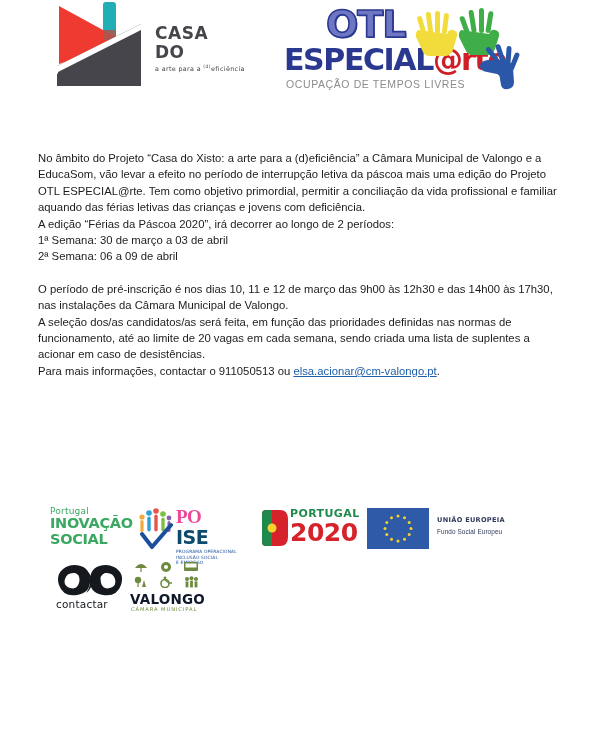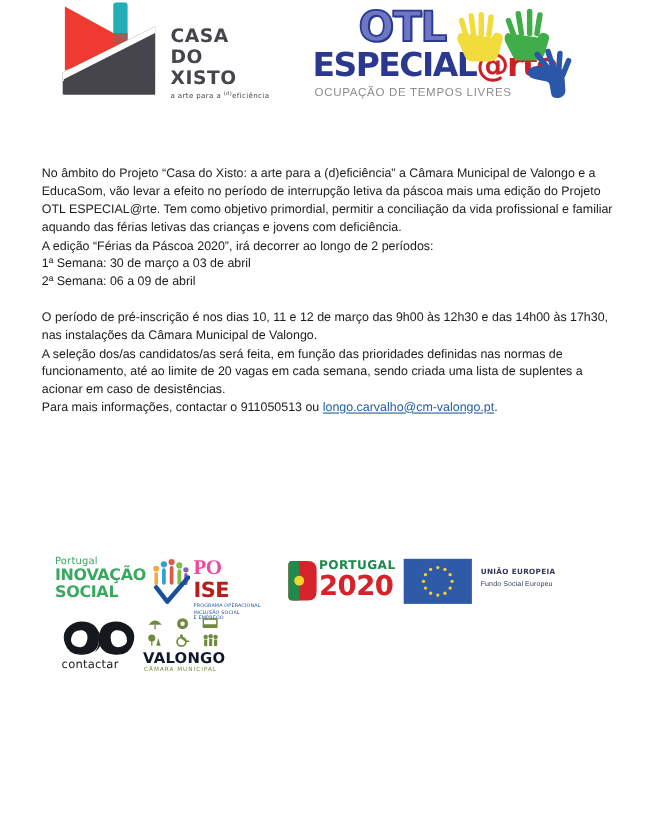--- a/index.html
+++ b/index.html
@@ -158,21 +158,21 @@
   .poise { left: 137px; top: 8px; width: 100px; height: 48px; }
   .poise-txt { position: absolute; left: 39px; top: 0px; }
   .poise-big {
     font-family: "DejaVu Sans", sans-serif;
     font-weight: bold;
     font-size: 19px;
     line-height: 20px;
     letter-spacing: -0.5px;
   }
   .po { color: #ec4899; font-family: Liberation Serif, serif; }
-  .ise { color: #b91c1c; }
+  .ise { color: #0c4a6e; }
   .poise-sub {
     font-family: "DejaVu Sans", sans-serif;
     font-size: 4.4px;
     line-height: 5.6px;
     color: #1b4f9c;
     letter-spacing: 0.15px;
     margin-top: 2px;
   }
 
   
@@ -278,21 +278,20 @@
         <path d="M4 4 L70 40 L4 62 Z" fill="#ee3a31"></path>
         <path d="M48 28 L61 28 L61 38 L48 38 Z" fill="#a9564f" opacity="0.85"></path>
         <path d="M2 64 L86 22 L86 84 L2 84 Z" fill="#45454b"></path>
         <path d="M2 64 L86 22 L86 30 L2 72 Z" fill="#ffffff"></path>
         <path d="M3 70 L86 28 L86 84 L3 84 Z" fill="#45454b"></path>
       </svg>
     </div>
     <div class="cdx-text">
       <span class="cdx-line">CASA</span>
       <span class="cdx-line">DO</span>
-      <span class="cdx-line">XISTO</span>
       <span class="cdx-tag"><span>a arte para a </span><sup>(d)</sup><span>eficiência</span></span>
     </div>
   </div>
 
   <div class="otl">
     <div class="otl-row1">OTL</div>
     <div class="otl-row2"><span class="otl-esp">ESPECIAL</span><span class="otl-at">@</span><span class="otl-rte">rte</span></div>
     <div class="otl-sub">OCUPAÇÃO DE TEMPOS LIVRES</div>
 
     <div class="hand" style="left:130px; top:6px;">
@@ -332,21 +331,21 @@
 </div>
 
 <div class="doc">
   <p class="para">No âmbito do Projeto “Casa do Xisto: a arte para a (d)eficiência” a Câmara Municipal de Valongo e a EducaSom, vão levar a efeito no período de interrupção letiva da páscoa mais uma edição do Projeto OTL ESPECIAL@rte. Tem como objetivo primordial, permitir a conciliação da vida profissional e familiar aquando das férias letivas das crianças e jovens com deficiência.</p>
   <p class="para-tight">A edição “Férias da Páscoa 2020”, irá decorrer ao longo de 2 períodos:</p>
   <p class="indent">1ª Semana: 30 de março a 03 de abril</p>
   <p class="indent">2ª Semana: 06 a 09 de abril</p>
   <div class="gap-big"></div>
   <p class="para">O período de pré-inscrição é nos dias 10, 11 e 12 de março das 9h00 às 12h30 e das 14h00 às 17h30, nas instalações da Câmara Municipal de Valongo.</p>
   <p class="para-tight">A seleção dos/as candidatos/as será feita, em função das prioridades definidas nas normas de funcionamento, até ao limite de 20 vagas em cada semana, sendo criada uma lista de suplentes a acionar em caso de desistências.</p>
-  <p><span>Para mais informações, contactar o </span><span>911050513</span><span> ou </span><a class="mail" href="#">longo.carvalho@cm-valongo.pt</a><span>.</span></p>
+  <p><span>Para mais informações, contactar o </span><span>911050513</span><span> ou </span><a class="mail" href="#">elsa.acionar@cm-valongo.pt</a><span>.</span></p>
 </div>
 
 <div class="footer">
 
   <div class="f-item pis">
     <div class="pis-top">Portugal</div>
     <div class="pis-big">INOVAÇÃO</div>
     <div class="pis-big">SOCIAL</div>
   </div>
 

